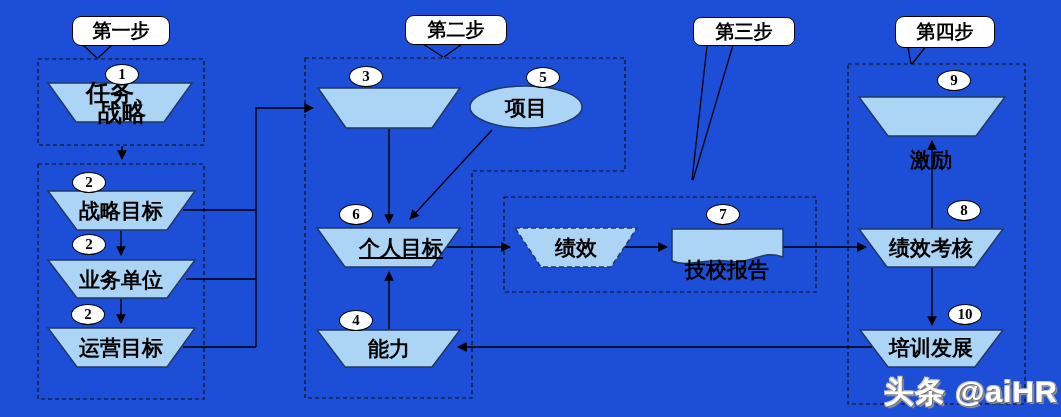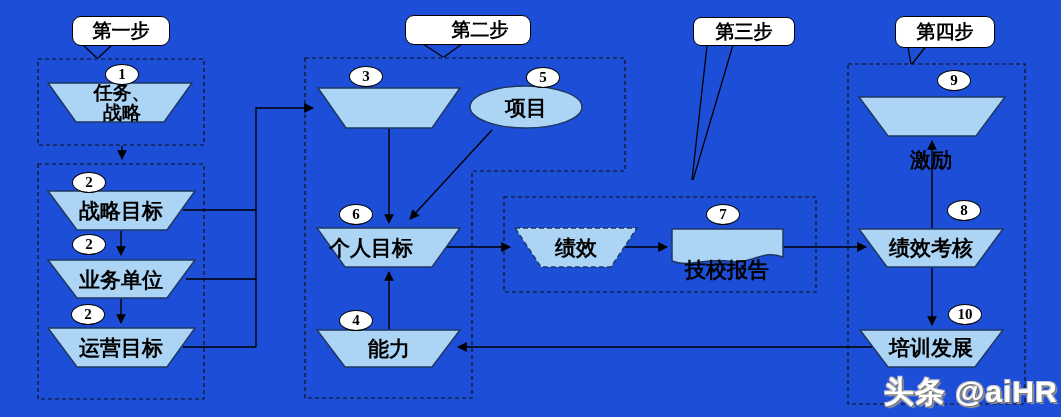--- a/index.html
+++ b/index.html
@@ -6,21 +6,21 @@
   #stage{
     position:relative;width:1061px;height:417px;background:#1d4ed8;overflow:hidden;
     font-family:"Liberation Sans","DejaVu Sans",sans-serif;
   }
   #diagram-svg{position:absolute;left:0;top:0;}
   .lbl{
     position:absolute;display:flex;align-items:center;justify-content:center;
     font-weight:bold;color:#000;font-size:21px;line-height:21px;
     text-align:center;white-space:pre-line;pointer-events:none;
   }
-  .lbl.small{font-size:19px;line-height:20px;}
+  .lbl.small{font-size:24px;line-height:20px;}
   .callout{
     position:absolute;display:flex;align-items:center;justify-content:center;
     background:#fff;border:1.4px solid #000;border-radius:9px;
     font-weight:bold;font-size:19px;color:#000;
   }
   .numcircle{
     position:absolute;width:32px;height:19px;background:#fff;
     border:1.4px solid #000;border-radius:50%;
     display:flex;align-items:center;justify-content:center;
     font-family:"Liberation Serif","DejaVu Serif",serif;
@@ -92,37 +92,37 @@
       <polygon points="859,229 1003,229 975,267 887,267"></polygon>
       <polygon points="860,330 1003,330 975,367 888,367"></polygon>
       <ellipse cx="526" cy="107" rx="56" ry="21"></ellipse>
       <path d="M672,229 H783 V257 C760,249 755,265 727,261 C705,258 688,268 672,261 Z"></path>
     </g>
   </svg>
 
   <div class="callout" style="left:72px;top:16px;width:96px;height:28px;">
       <span>第一步</span>
     </div>
-  <div class="callout" style="left:405px;top:15px;width:100px;height:28px;padding-left:24px;">
+  <div class="callout" style="left:405px;top:15px;width:100px;height:28px;">
       <span>第二步</span>
     </div>
   <div class="callout" style="left:693px;top:17px;width:100px;height:27px;border-radius:8px;">
       <span>第三步</span>
     </div>
   <div class="callout" style="left:895px;top:16px;width:98px;height:30px;">
       <span>第四步</span>
     </div>
 
   <div class="lbl small" style="left:42px;top:83px;width:160px;height:40px;">任务、
 战略</div>
   <div class="lbl" style="left:41px;top:199px;width:160px;height:22px;">战略目标</div>
   <div class="lbl" style="left:41px;top:268px;width:160px;height:22px;">业务单位</div>
   <div class="lbl" style="left:41px;top:336px;width:160px;height:22px;">运营目标</div>
   <div class="lbl" style="left:446px;top:96px;width:160px;height:22px;">项目</div>
-  <div class="lbl" style="left:291px;top:236px;width:160px;height:22px;">个人目标</div>
+  <div class="lbl" style="left:321px;top:236px;width:160px;height:22px;text-decoration:underline;">个人目标</div>
   <div class="lbl" style="left:309px;top:337px;width:160px;height:22px;">能力</div>
   <div class="lbl" style="left:496px;top:236px;width:160px;height:22px;">绩效</div>
   <div class="lbl" style="left:647px;top:234px;width:160px;height:22px;margin-top:24px;">技校报告</div>
   <div class="lbl" style="left:851px;top:105px;width:160px;height:22px;margin-top:43px;">激励</div>
   <div class="lbl" style="left:851px;top:236px;width:160px;height:22px;">绩效考核</div>
   <div class="lbl" style="left:851px;top:336px;width:160px;height:22px;">培训发展</div>
 
   <div class="numcircle" style="left:105px;top:64px;">1</div>
   <div class="numcircle" style="left:72px;top:172px;">2</div>
   <div class="numcircle" style="left:72px;top:234px;">2</div>

